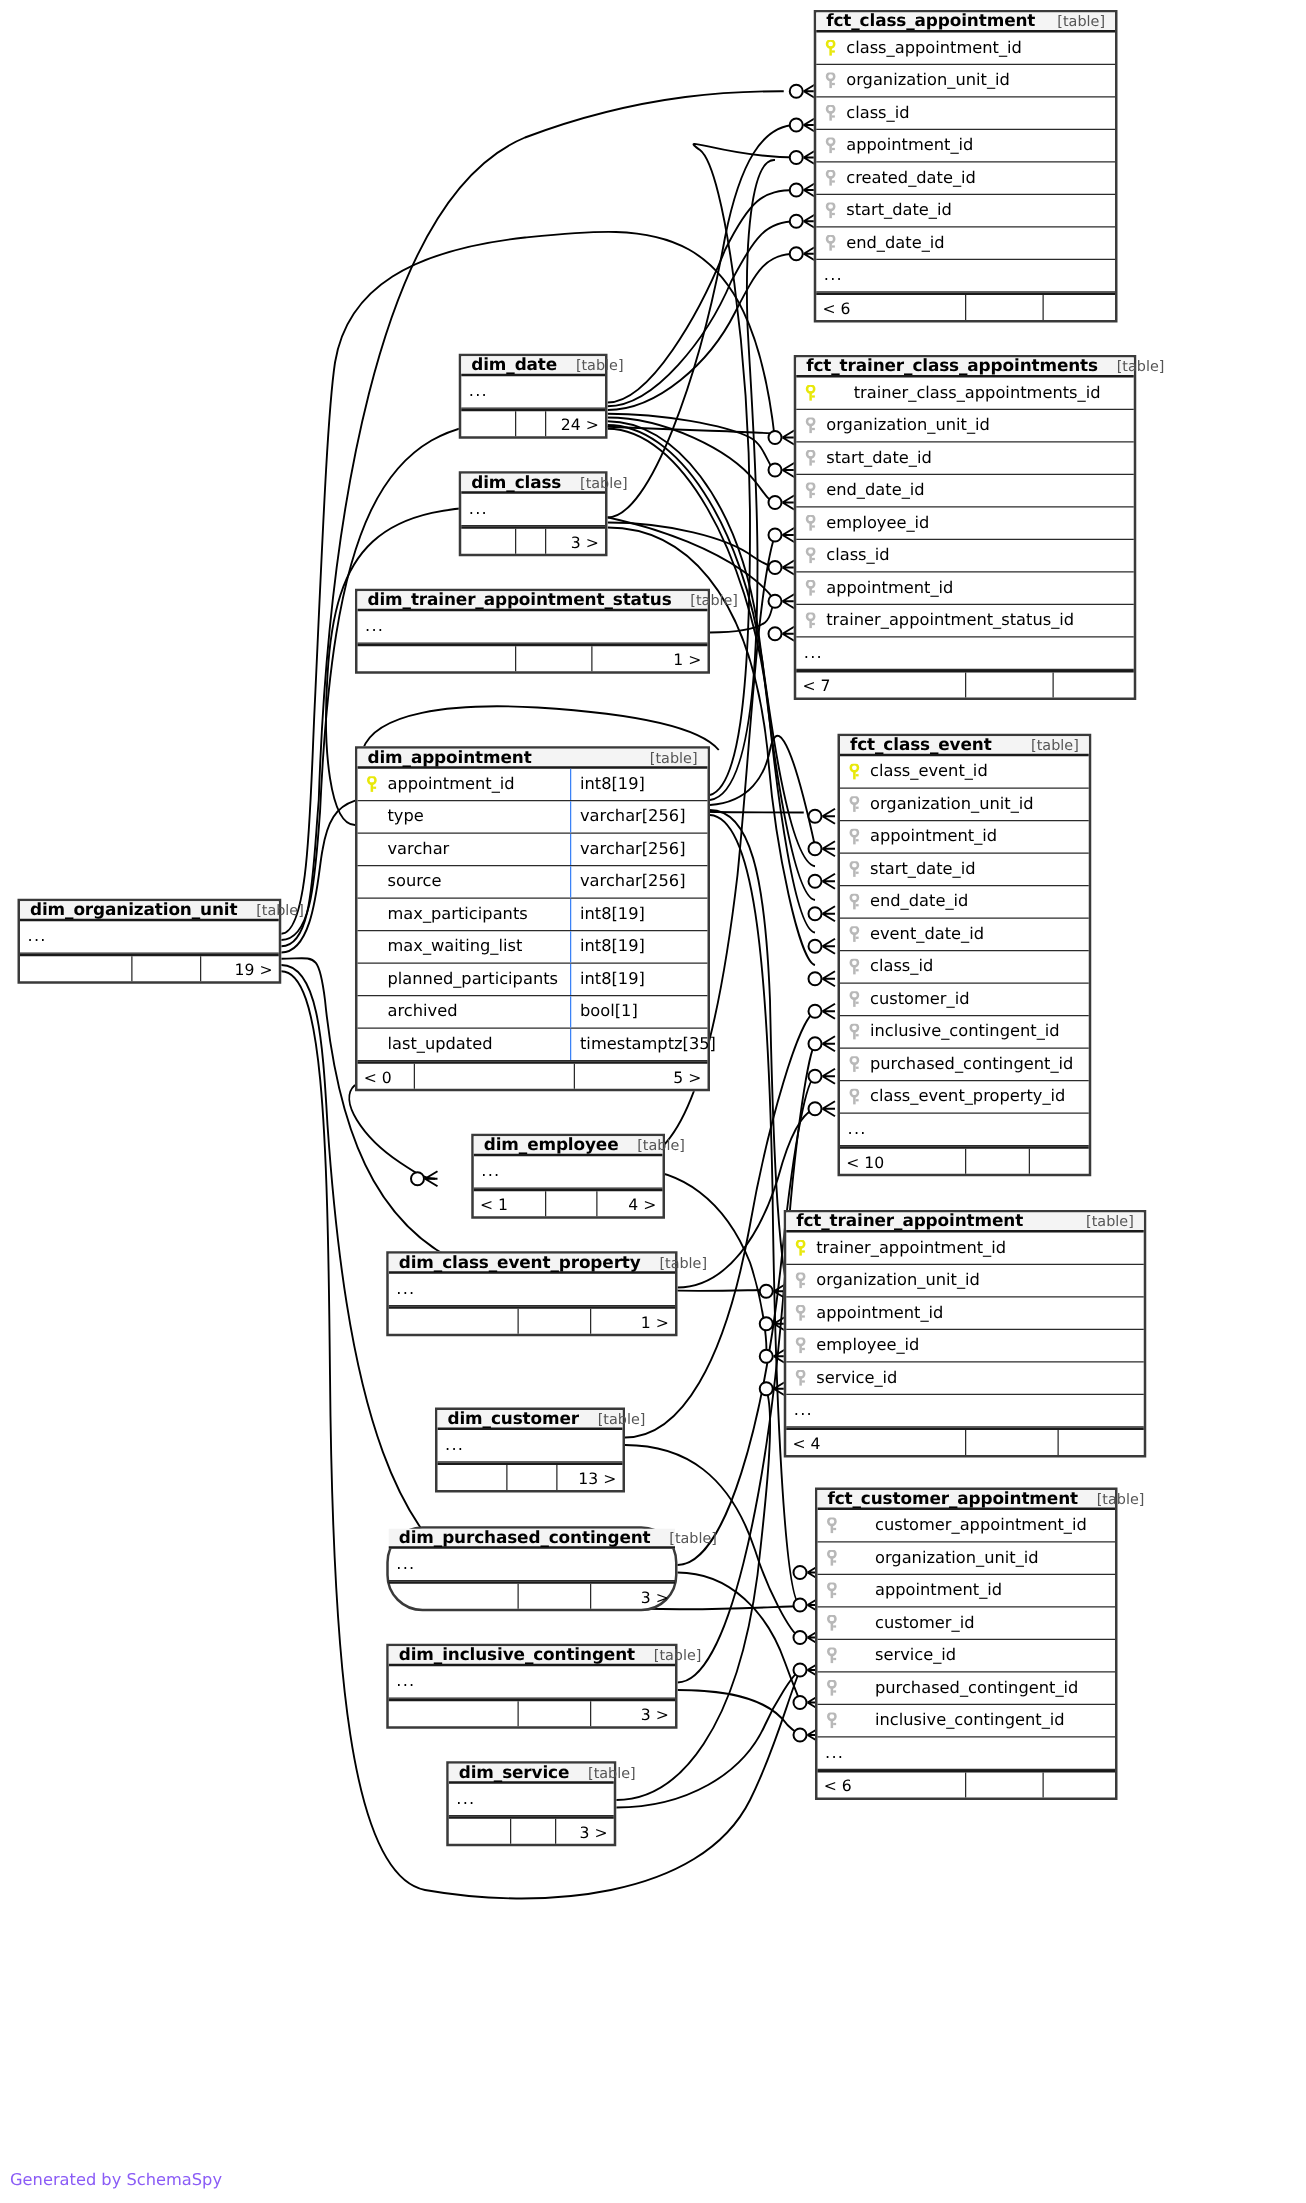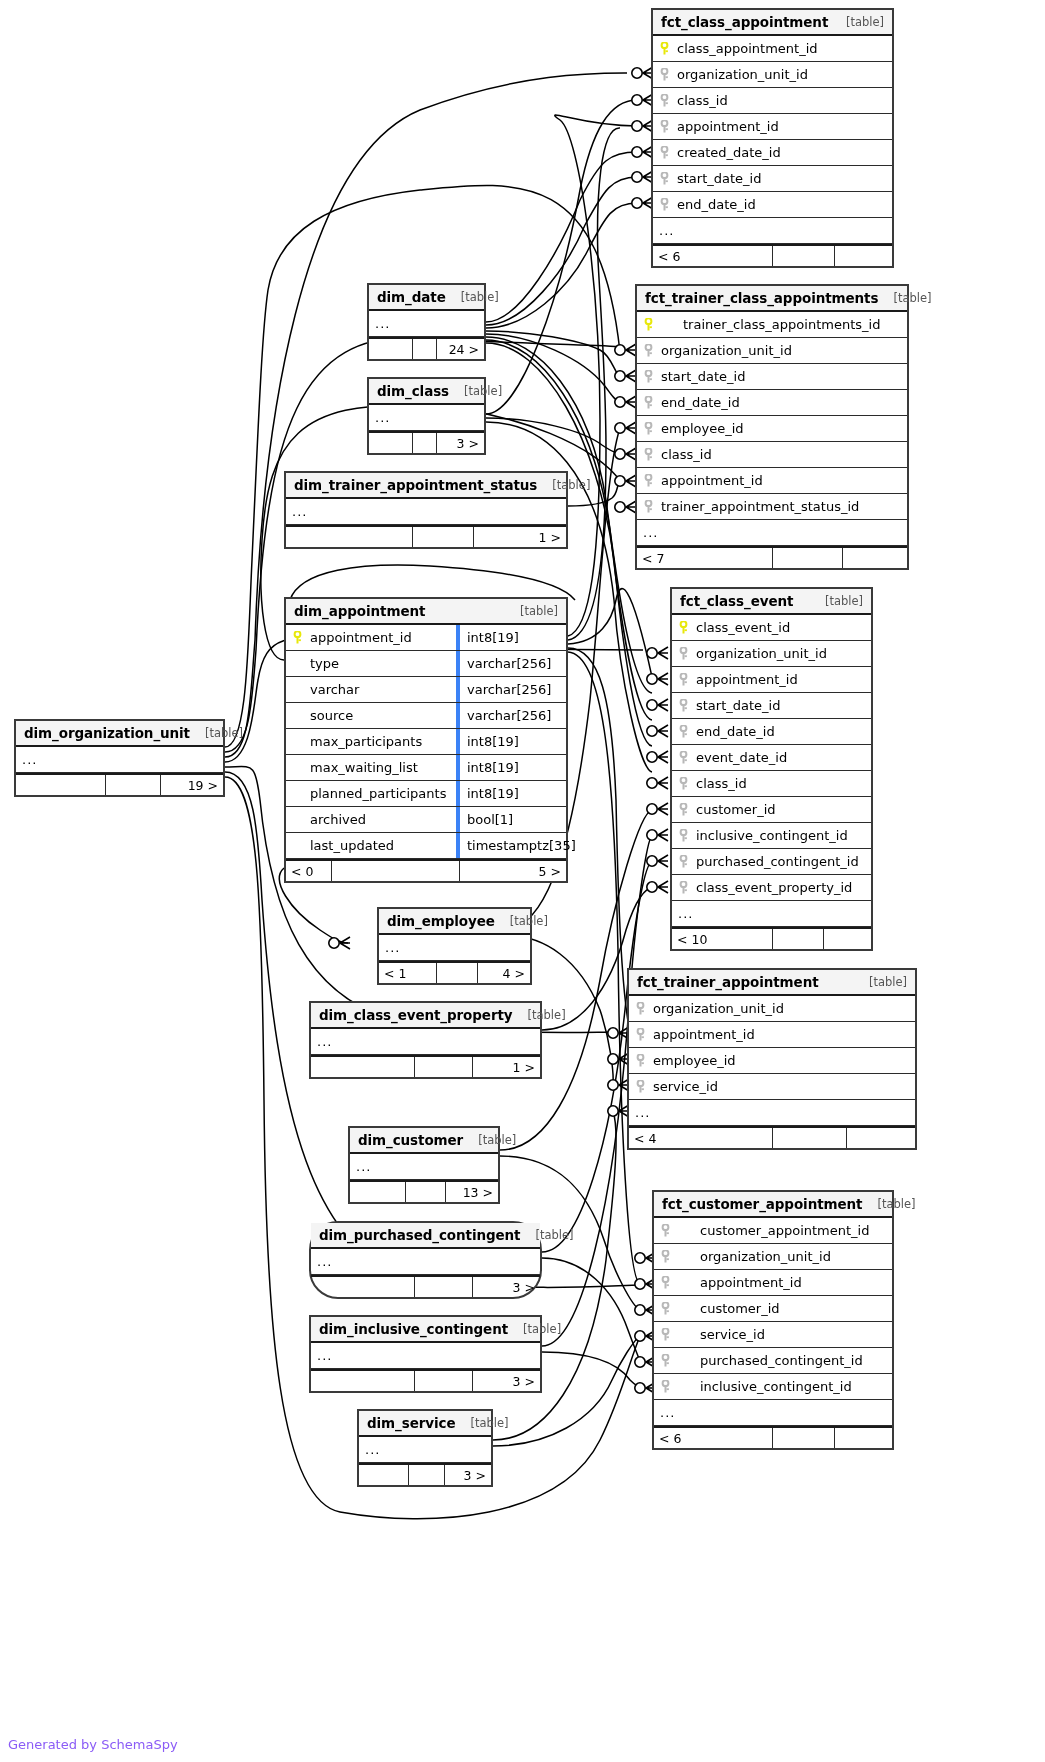--- a/index.html
+++ b/index.html
@@ -33,21 +33,21 @@
     border: 2px solid #3a3a3a;
     background: #ffffff;
     border-collapse: collapse;
   }
   .tbl-title {
     background: #f4f4f4;
     border-bottom: 2px solid #1a1a1a;
     display: flex;
     align-items: center;
     padding: 0 8px;
-    height: 26px;
+    height: 16px;
     box-sizing: border-box;
     white-space: nowrap;
   }
   .tbl-title .tname {
     font-weight: bold;
     font-size: 13.5px;
     color: #000;
     letter-spacing: -0.1px;
   }
   .tbl-title .tkind {
@@ -76,21 +76,21 @@
     justify-content: center;
   }
   .row .colname {
     flex: 1 1 auto;
     padding-left: 2px;
     overflow: hidden;
   }
   .row .colname.indent { padding-left: 24px; }
   .row .coltype {
     flex: 0 0 auto;
-    border-left: 4px solid #3b82f6;
+    border-left: 1px solid #3b82f6;
     padding-left: 7px;
     height: 100%;
     display: flex;
     align-items: center;
     box-sizing: border-box;
   }
   .row.ellipsis {
     padding-left: 6px;
     font-size: 13px;
     color: #000;
@@ -540,20 +540,30 @@
     </div>
     <div class="table-box" style="left: 627px; top: 968px; width: 290px;">
       <div class="tbl-title">
         <span class="tname">fct_trainer_appointment</span>
         <span class="spacer"></span>
         <span class="tkind">[table]</span>
       </div>
       <div class="row">
         <span class="keycell">
           <svg class="key" viewBox="0 0 9 13">
+            <circle cx="4.5" cy="3.2" r="2.9" fill="none" stroke="#e8e80b" stroke-width="2"></circle>
+            <rect x="3.5" y="5" width="2" height="7.5" fill="#e8e80b"></rect>
+            <rect x="5.5" y="8.3" width="2.4" height="1.8" fill="#e8e80b"></rect>
+          </svg>
+        </span>
+        <span class="colname">trainer_appointment_id</span>
+      </div>
+      <div class="row">
+        <span class="keycell">
+          <svg class="key" viewBox="0 0 9 13">
             <circle cx="4.5" cy="3.2" r="2.9" fill="none" stroke="#b8b8b8" stroke-width="2"></circle>
             <rect x="3.5" y="5" width="2" height="7.5" fill="#b8b8b8"></rect>
             <rect x="5.5" y="8.3" width="2.4" height="1.8" fill="#b8b8b8"></rect>
           </svg>
         </span>
         <span class="colname">organization_unit_id</span>
       </div>
       <div class="row">
         <span class="keycell">
           <svg class="key" viewBox="0 0 9 13">

